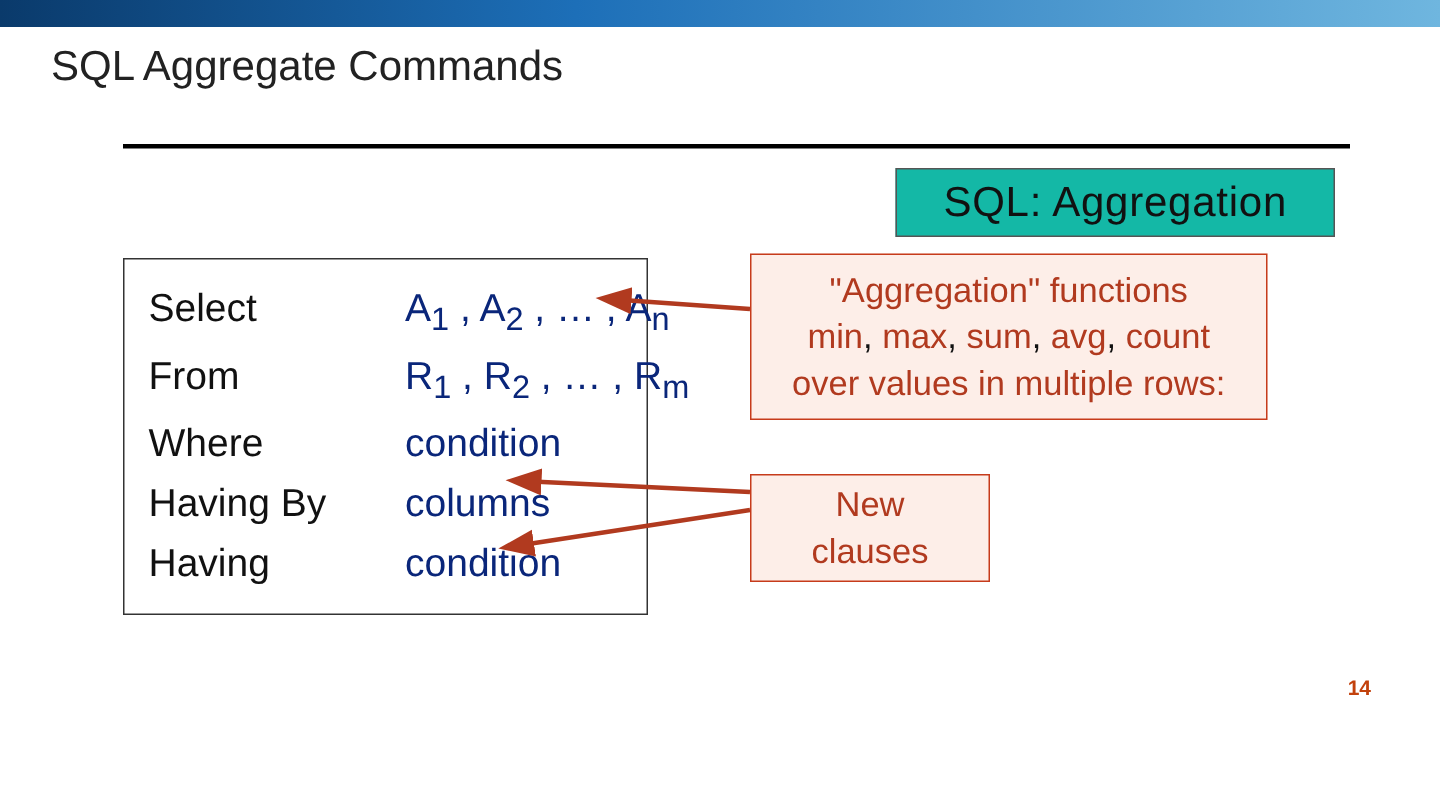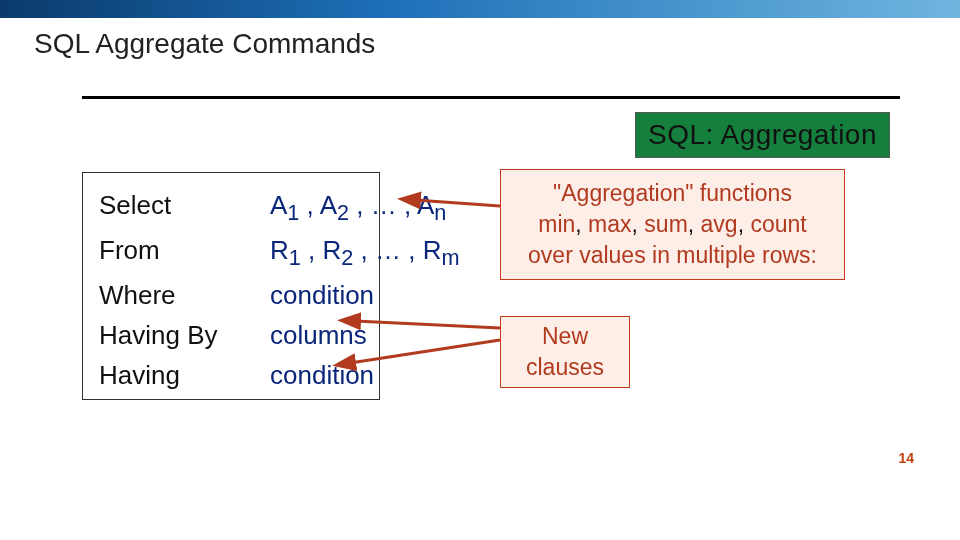--- a/index.html
+++ b/index.html
@@ -28,37 +28,37 @@
     height: 3px;
     background: #000;
   }
 
   
   .badge {
     position: absolute;
     right: 70px;
     top: 44px;
     border: 1px solid #555;
-    background: #15803d;
-    padding: 6px 12px;
+    background: #14b8a6;
+    padding: 6px 31px;
     font-family: "Trebuchet MS", "Lucida Sans", sans-serif;
     font-size: 28px;
     color: #111;
     letter-spacing: 0.5px;
     margin-left: 18px;
   }
 
   
   .sql-box {
     position: absolute;
     left: 82px;
     top: 104px;
-    width: 298px;
+    width: 350px;
     border: 1px solid #333;
-    padding: 12px 16px 4px 16px;
+    padding: 12px 16px 14px 16px;
     font-family: "Trebuchet MS", "Lucida Sans", sans-serif;
     font-size: 26px;
     line-height: 1.55;
     color: #111;
   }
   .sql-row { display: flex; white-space: nowrap; }
   .kw { color: #111; min-width: 135px; display: inline-block; }
   .arg { color: #0a267a; font-family: "Trebuchet MS", sans-serif; margin-left: 36px; }
   .comma { color: #111; }
 
@@ -69,21 +69,21 @@
     background: #fdeee8;
     font-family: "Trebuchet MS", "Lucida Sans", sans-serif;
     color: #b13a1f;
     font-size: 23px;
     line-height: 1.35;
     padding: 8px 16px;
     text-align: center;
   }
   .callout-1 { left: 500px; top: 101px; width: 345px; }
   .aggfn { color: #b13a1f; font-weight: 400; }
-  .callout-2 { left: 500px; top: 248px; width: 130px; padding: 4px 14px; }
+  .callout-2 { left: 500px; top: 248px; width: 160px; padding: 4px 14px; }
 
   
   .arrow-layer {
     position: absolute;
     left: 0; top: 0; width: 960px; height: 470px;
     pointer-events: none;
   }
 
   .page-num {
     position: absolute;

